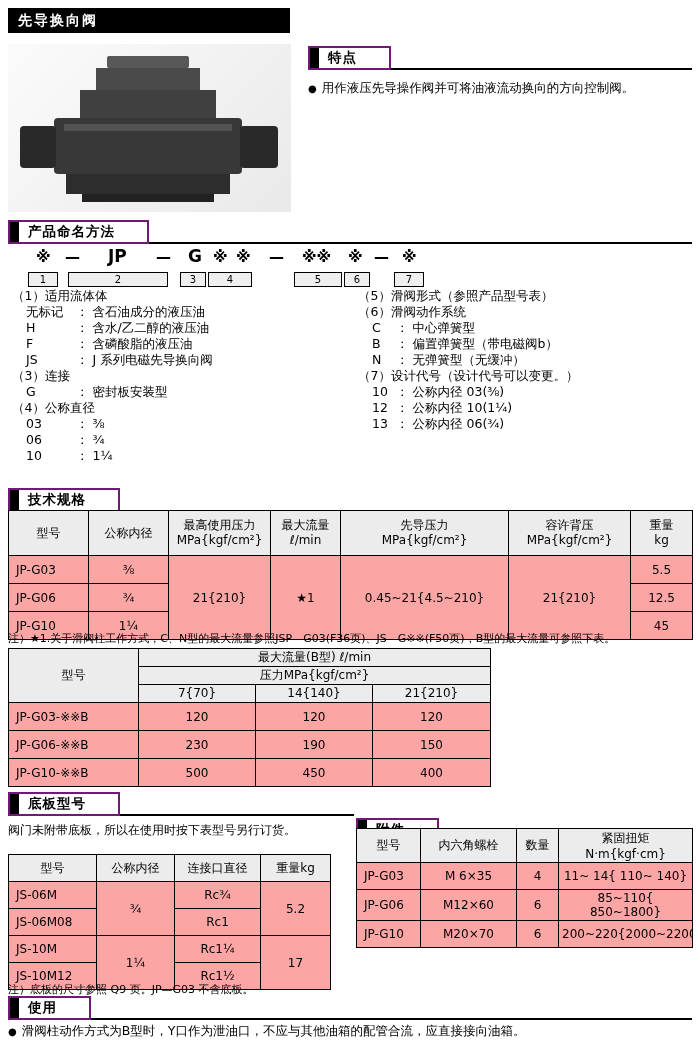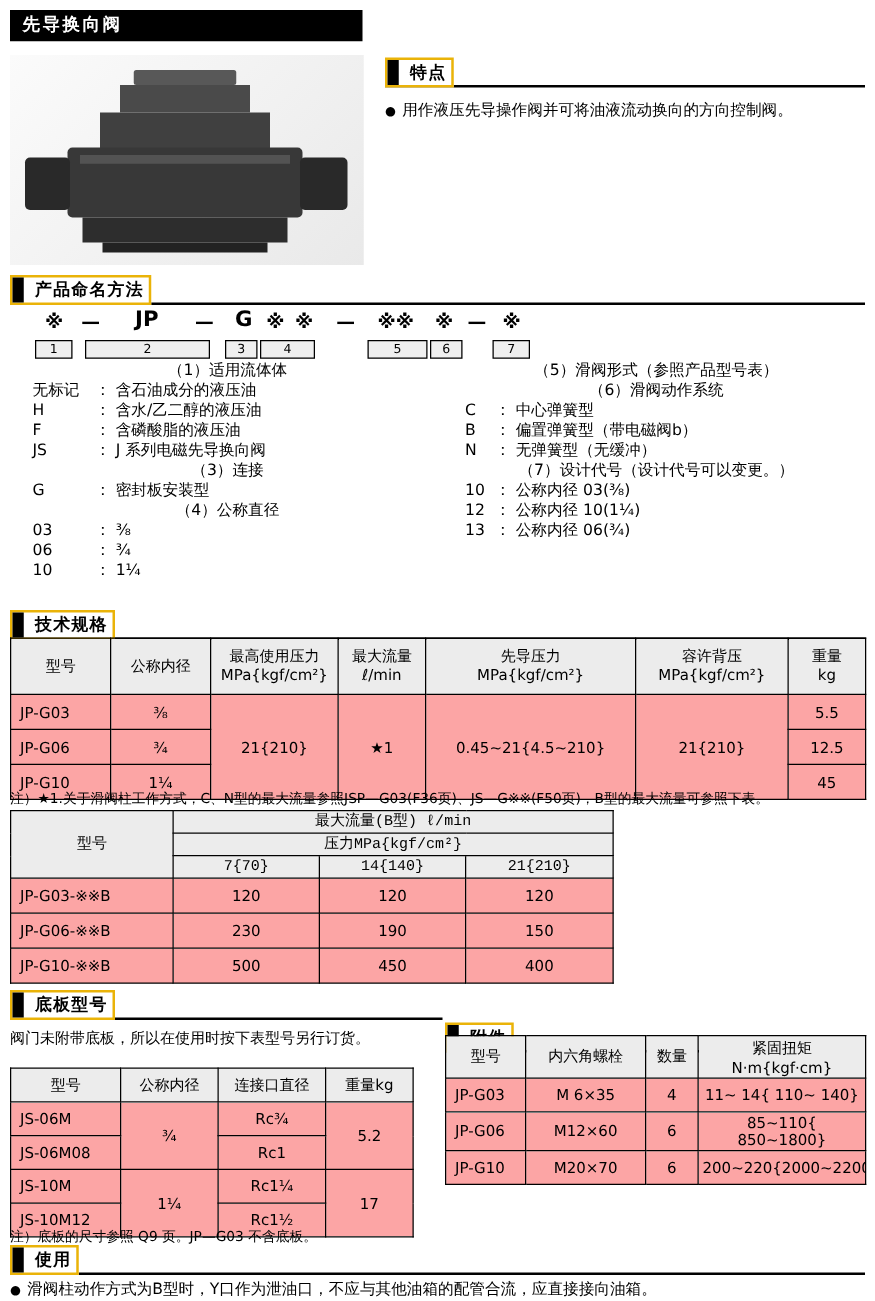--- a/index.html
+++ b/index.html
@@ -3,47 +3,47 @@
 <meta charset="utf-8">
 <style>
   html,body{margin:0;padding:0;}
   body{width:700px;background:#fff;font-family:"DejaVu Sans","Liberation Sans",sans-serif;color:#000;}
   .page{position:relative;width:700px;height:1041px;background:#fff;overflow:hidden;}
   .title-bar{position:absolute;left:8px;top:8px;width:282px;height:25px;background:#000;color:#fff;
     font-size:14px;font-weight:bold;line-height:25px;padding-left:10px;letter-spacing:2px;box-sizing:border-box;}
   
   .sec{position:absolute;height:24px;border-bottom:2px solid #000;}
   .tab{position:absolute;left:0;bottom:-2px;height:24px;display:flex;align-items:center;
-    border:2px solid #eab308;background:#fff;padding-right:4px;box-sizing:border-box;}
+    border:2px solid #701a75;background:#fff;padding-right:32px;box-sizing:border-box;}
   .tab-black{width:9px;align-self:stretch;background:#000;margin-right:9px;}
   .tab-label{font-size:13.5px;font-weight:bold;letter-spacing:1px;white-space:nowrap;}
   .photo{position:absolute;left:8px;top:44px;width:283px;height:168px;background:linear-gradient(135deg,#fbfbfb,#e9e9e9);}
   .pp{position:absolute;}
   .bullet-line{position:absolute;font-size:12.5px;line-height:16px;white-space:nowrap;}
   .bullet{margin-right:5px;font-size:10px;}
   .code-row{position:absolute;left:8px;top:248px;width:684px;height:42px;}
   .tk{position:absolute;top:0;font-size:15px;font-weight:bold;}
   .tk.lg{font-size:17px;top:-2px;}
   .code-box{position:absolute;top:24px;height:15px;border:1px solid #000;background:#efefef;
     font-size:10px;line-height:13px;text-align:center;box-sizing:border-box;}
   .nm-col{position:absolute;font-size:12.5px;line-height:16px;}
-  .nm-head{white-space:nowrap;text-align:center;}
+  .nm-head{white-space:nowrap;}
   .nm-item{padding-left:14px;white-space:nowrap;display:flex;}
   .nm-colon{margin:0 4px;}
   .lw .nm-label{display:inline-block;width:46px;}
   .rw .nm-label{display:inline-block;width:20px;}
   .tbl{position:absolute;border-collapse:collapse;table-layout:fixed;}
   .tbl th,.tbl td{border:1px solid #000;font-size:12px;font-weight:normal;text-align:center;
     padding:1px 3px;overflow:hidden;vertical-align:middle;}
   .tbl th{background:#ececec;}
   .tbl td{background:#fca5a5;}
   .tbl td.lft{text-align:left;padding-left:7px;}
   .spec thead th{height:42px;white-space:pre-line;line-height:15px;}
   .spec td{height:25px;}
-  .flow th.hr{height:17px;line-height:15px;padding:0 18px;font-family:Liberation Mono, monospace;}
+  .flow th.hr{height:17px;line-height:15px;padding:0 18px;}
   .flow td{height:25px;}
   .base td,.base th{height:24px;}
   .acc td,.acc th{height:24px;}
   .note{position:absolute;font-size:11px;white-space:nowrap;}
   .small-note{position:absolute;font-size:12px;white-space:nowrap;}
 </style>
 </head>
 <body>
 
 <div class="page">

